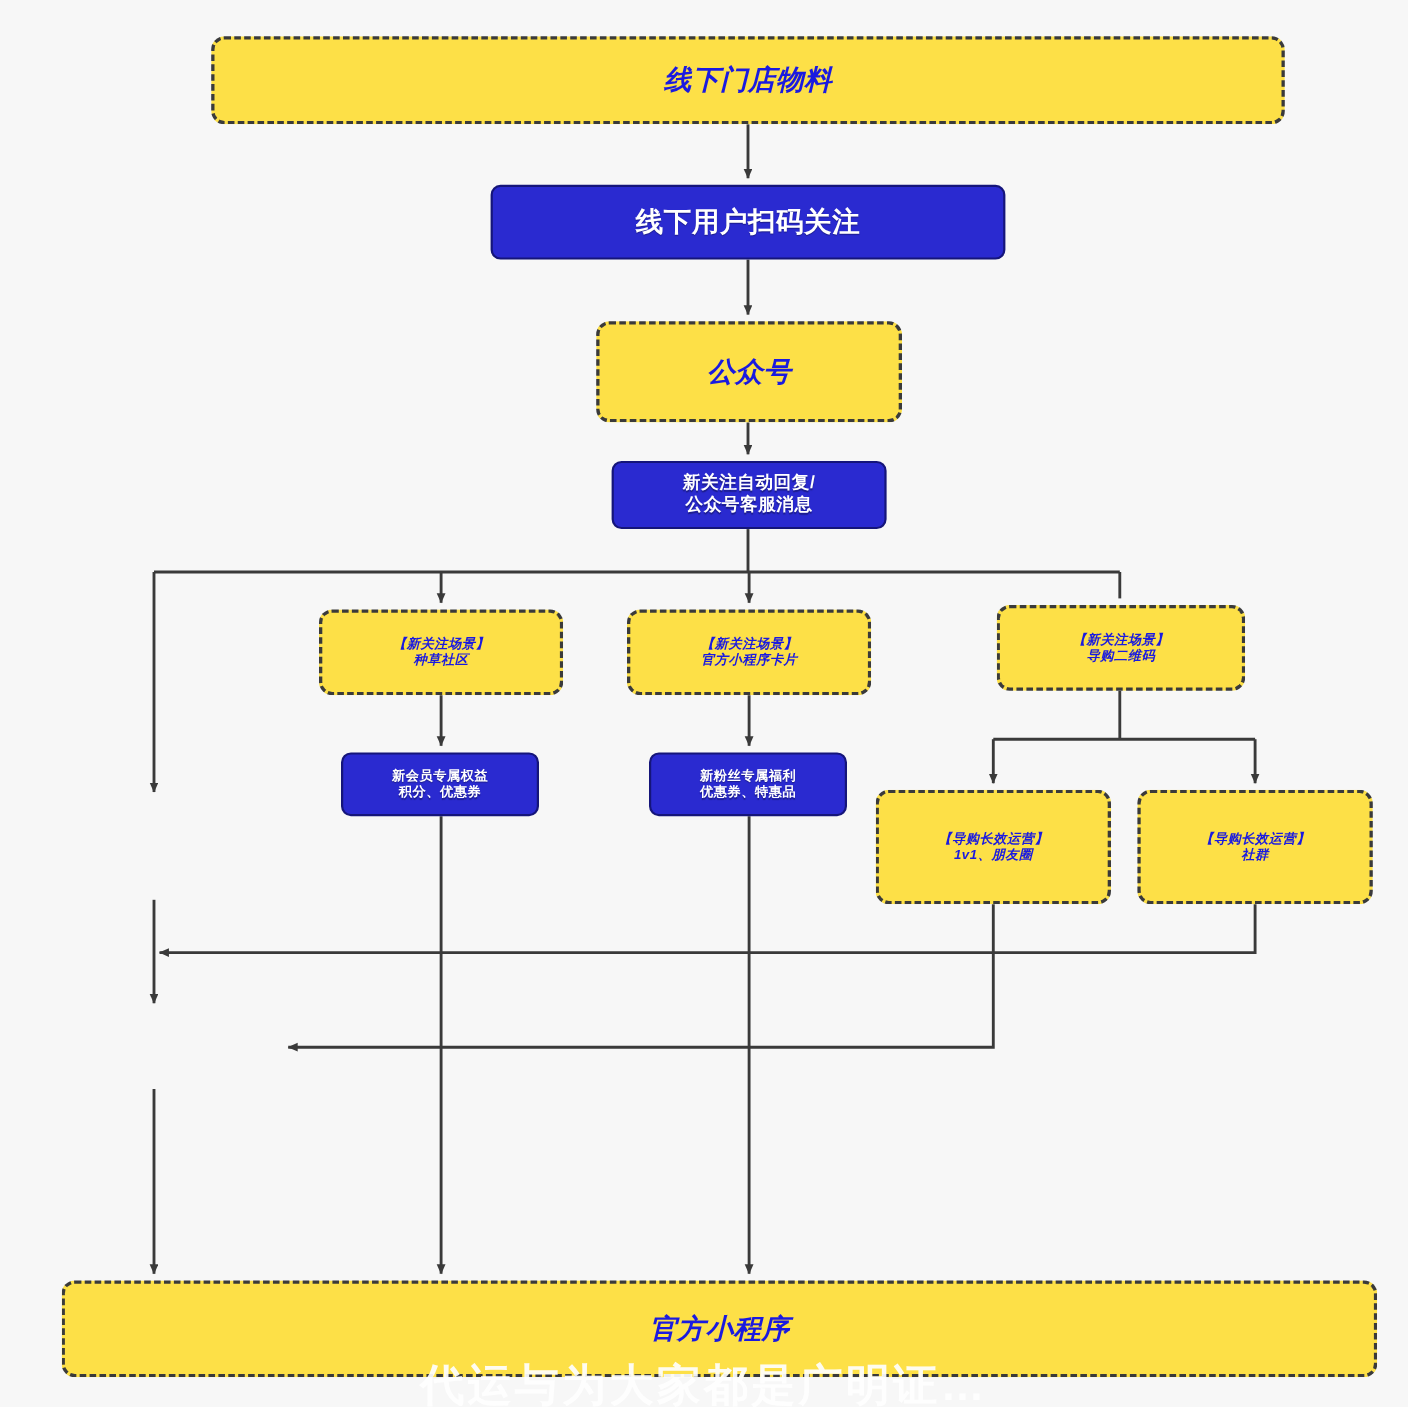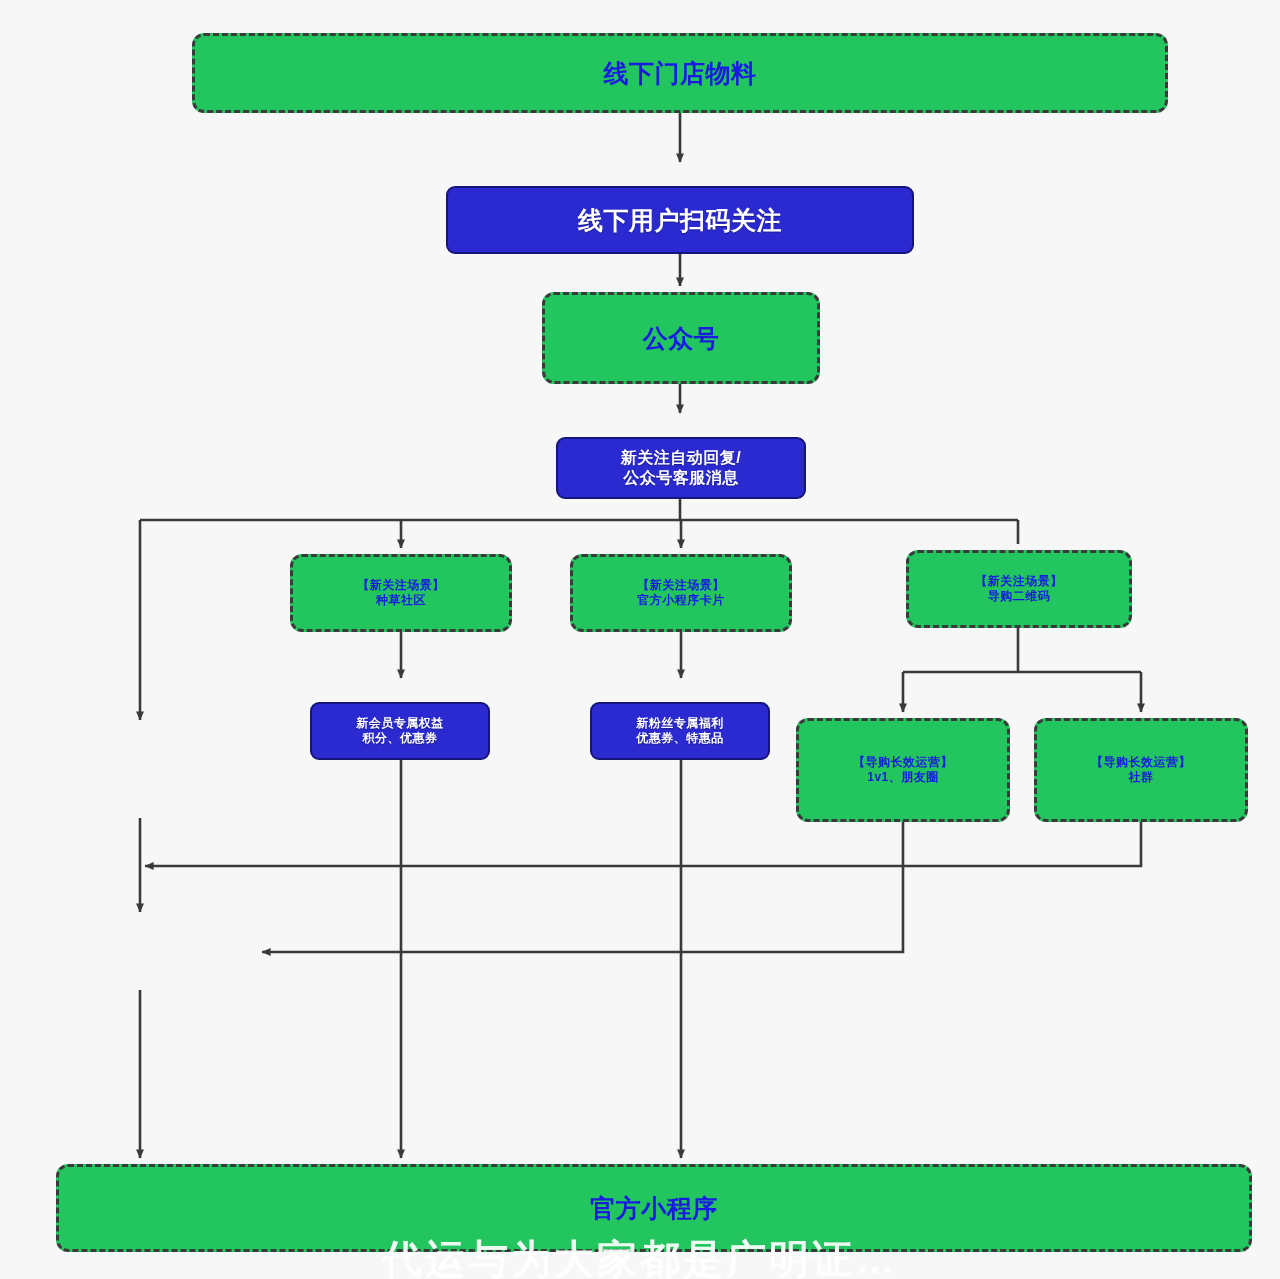--- a/index.html
+++ b/index.html
@@ -31,32 +31,32 @@
     display: flex;
     align-items: center;
     justify-content: center;
     text-align: center;
     line-height: 1.28;
     white-space: pre-line;
     font-weight: bold;
     letter-spacing: 0.5px;
   }
   .node.dashed {
-    background: #22c55e;
+    background: #fde047;
     border: 3px dashed #3a3a3a;
     border-radius: 12px;
     color: #1a1ae0;
+    font-style: italic;
   }
   .node.solid {
     background: #2a2ad0;
     border: 2px solid #15157a;
     border-radius: 9px;
     color: #ffffff;
     text-shadow: 0 1px 1px rgba(0,0,0,.35);
-    margin-top: 18px;
   }
   .node.big    { font-size: 25px; }
   .node.mid    { font-size: 16px; }
   .node.small  { font-size: 12px; }
   .node.tiny   { font-size: 15.5px; }
 
   #watermark {
     position: absolute;
     left: 0;
     width: 1280px;

